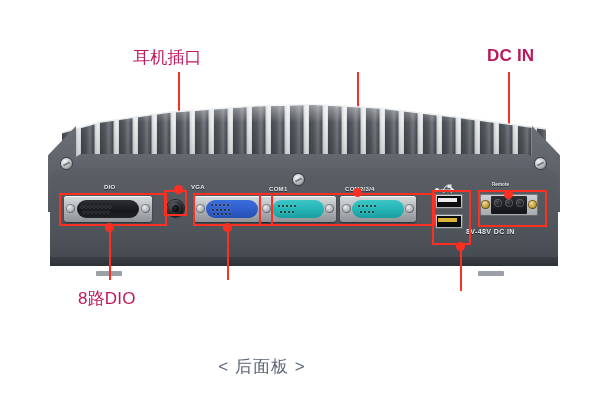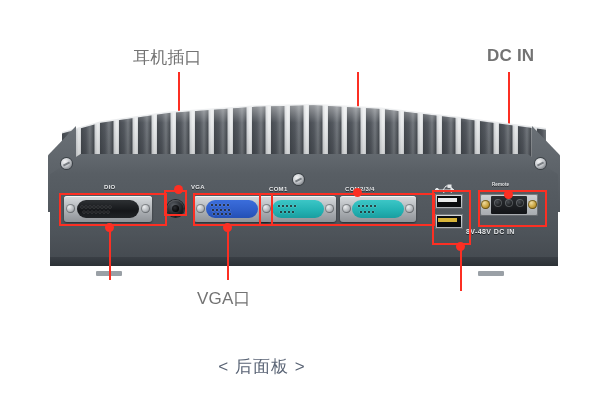--- a/index.html
+++ b/index.html
@@ -13,21 +13,21 @@
     position: relative;
     overflow: hidden;
     font-family: "Liberation Sans", "DejaVu Sans", sans-serif;
   }
 
   .stage { position: absolute; inset: 0; }
 
   
   .callout {
     position: absolute;
-    color: #737373;
+    color: #be185d;
     font-size: 17px;
     font-weight: 400;
     white-space: nowrap;
     letter-spacing: 0.2px;
   }
 
   
   .lead-v {
     position: absolute;
     width: 2px;
@@ -467,19 +467,19 @@
   <div class="dot" style="left:353px; top:188px;"></div>
   <div class="dot" style="left:504px; top:190px;"></div>
   <div class="dot" style="left:105px; top:223px;"></div>
   <div class="dot" style="left:223px; top:223px;"></div>
   <div class="dot" style="left:456px; top:242px;"></div>
 
   <div class="lead-v" style="left:109px; top:228px; height:52px;"></div>
   <div class="lead-v" style="left:227px; top:228px; height:52px;"></div>
   <div class="lead-v" style="left:460px; top:247px; height:44px;"></div>
 
-
-  <div class="callout" style="left:197px; top:287px;">VGA口</div>
+  <div class="callout" style="left:78px;  top:287px;">8路DIO</div>
+
 
 
   <div class="caption" style="top:355px;">&lt; 后面板 &gt;</div>
 
 </div>
 
 </body></html>

